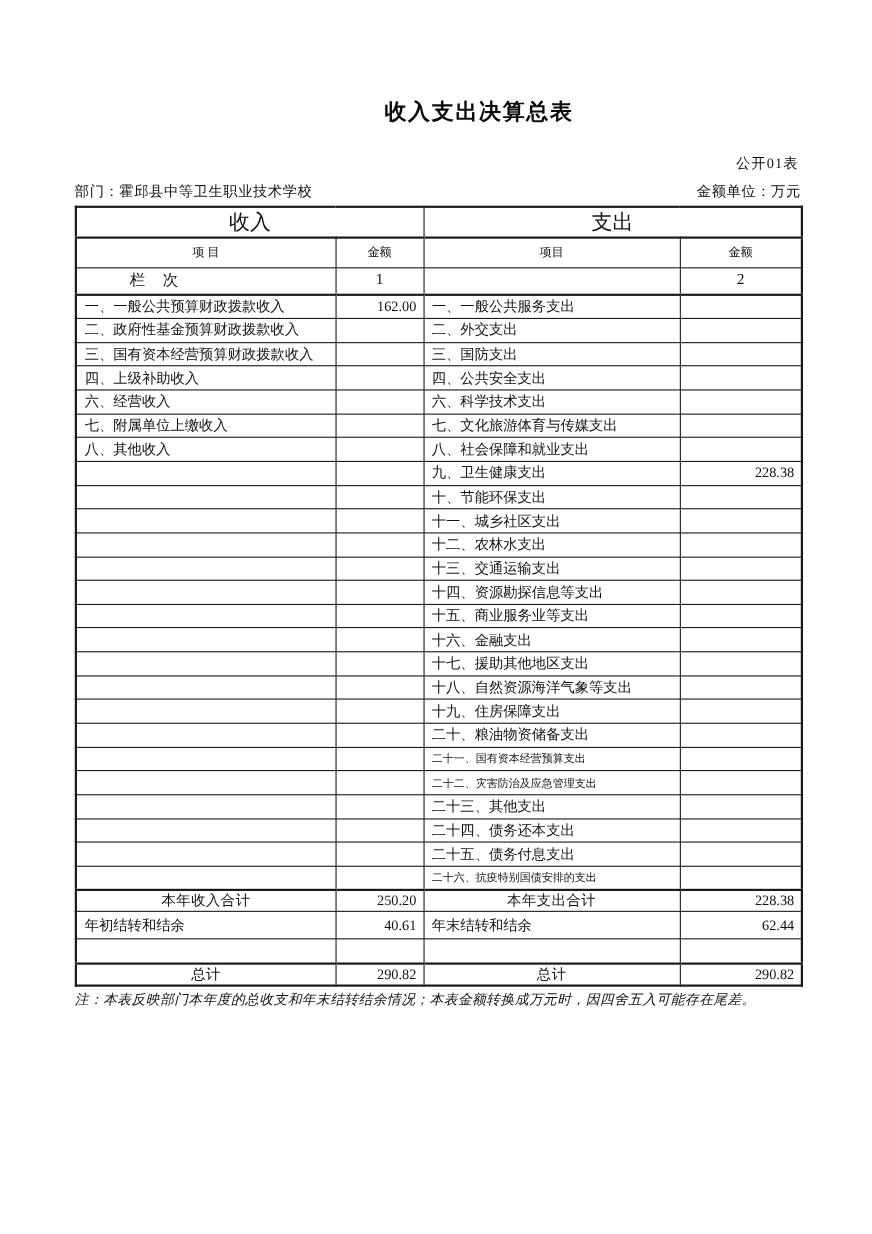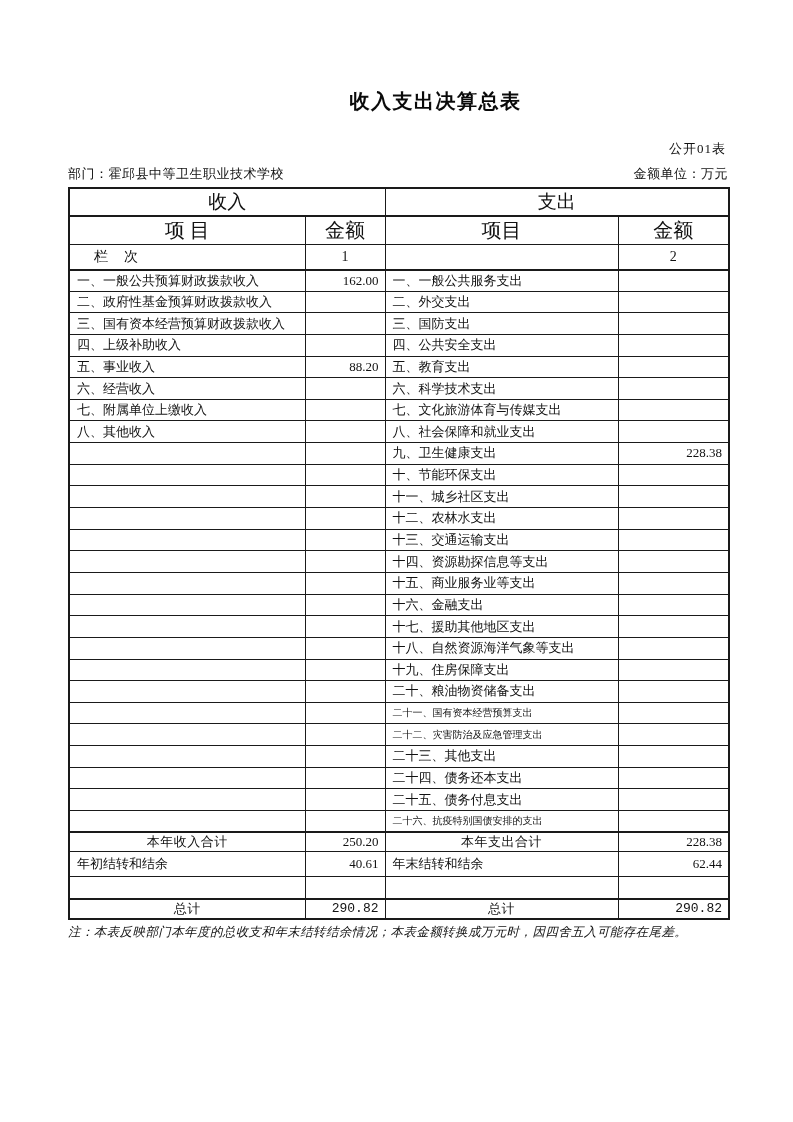--- a/index.html
+++ b/index.html
@@ -55,38 +55,38 @@
     white-space: nowrap;
   }
   .col-item-in  { width: 236px; }
   .col-amt-in   { width: 80px; }
   .col-item-ex  { width: 233px; }
   .col-amt-ex   { width: 111px; }
 
   tr.h1row   { height: 28px; }
   tr.h1row th { font-size: 19px; border-bottom-width: 2px; }
   tr.h2row   { height: 27px; }
-  tr.h2row th { font-size: 20px; }
+  tr.h2row th { font-size: 11px; }
   tr.lanci-row { height: 25px; }
   tr.lanci-row td { border-bottom-width: 2px; font-size: 14px; }
-  td.lanci { padding-left: 24px; letter-spacing: 1px; }
+  td.lanci { padding-left: 48px; letter-spacing: 1px; }
 
   tbody.main tr { height: 21.65px; margin-left: 48px; }
   td.item { text-align: left; padding-left: 7px; }
   td.item.small { font-size: 10px; }
   td.amt  { text-align: right; padding-right: 6px; }
   td.c    { text-align: center; }
   td.mid, th.mid { border-left-width: 2px; }
 
   tr.sum-row { height: 17px; }
   tr.sum-row td { border-top-width: 2px; }
   td.sum-label { text-align: center; font-weight: bold; font-size: 13.5px; letter-spacing: 0.5px; }
   tr.carry-row { height: 25px; }
   tr.spacer-row { height: 22px; }
-  tr.total-row { height: 15px; font-family: Liberation Mono, monospace; }
+  tr.total-row { height: 15px; }
   tr.total-row td { border-top-width: 2px; }
 
   .note {
     margin: 4px 0 0 68px;
     width: 680px;
     font-size: 12.5px;
     font-style: italic;
     letter-spacing: 0.4px;
     white-space: nowrap;
   }
@@ -149,26 +149,20 @@
           <td class="item mid">三、国防支出</td>
           <td class="amt"></td>
         </tr>
       <tr>
           <td class="item">四、上级补助收入</td>
           <td class="amt"></td>
           <td class="item mid">四、公共安全支出</td>
           <td class="amt"></td>
         </tr>
       <tr>
-          <td class="item">五、事业收入</td>
-          <td class="amt">88.20</td>
-          <td class="item mid">五、教育支出</td>
-          <td class="amt"></td>
-        </tr>
-      <tr>
           <td class="item">六、经营收入</td>
           <td class="amt"></td>
           <td class="item mid">六、科学技术支出</td>
           <td class="amt"></td>
         </tr>
       <tr>
           <td class="item">七、附属单位上缴收入</td>
           <td class="amt"></td>
           <td class="item mid">七、文化旅游体育与传媒支出</td>
           <td class="amt"></td>

